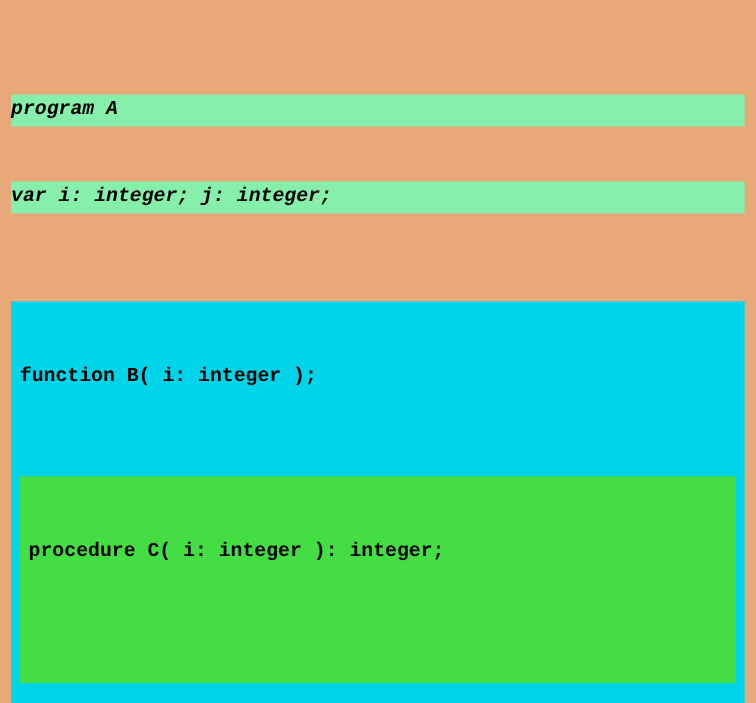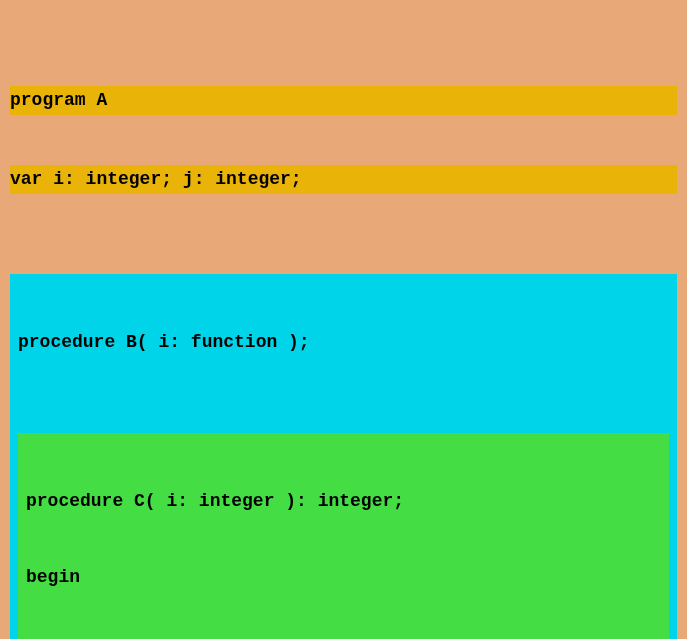--- a/index.html
+++ b/index.html
@@ -18,22 +18,23 @@
       width: 687px;
       min-height: 639px;
     }
 
     .code-block {
       white-space: pre;
       line-height: 1.4;
     }
 
     .outer-text {
-      background-color: #eab308;
+      background-color: #86efac;
       padding: 2px 0;
+      font-style: italic;
     }
 
     .procedure-b-block {
       background-color: #00D4E8;
       margin: 4px 0 4px 0;
       padding: 6px 8px;
     }
 
     .function-c-block {
       background-color: #44DD44;
@@ -47,25 +48,24 @@
   </style>
 </head>
 <body>
 
 <div class="code-block">
 
   <span class="line outer-text">program A</span>
   <span class="line outer-text">var i: integer; j: integer;</span>
 
   <div class="procedure-b-block">
-    <span class="line">procedure B( i: function );</span>
+    <span class="line">function B( i: integer );</span>
 
     <div class="function-c-block">
       <span class="line">procedure C( i: integer ): integer;</span>
-      <span class="line">begin</span>
       
       
     </div>
 
     
     
     
     
     
   </div>

